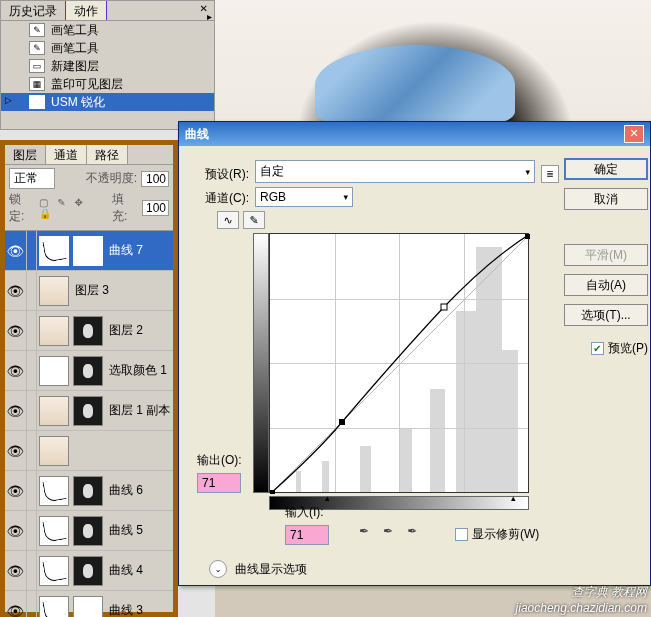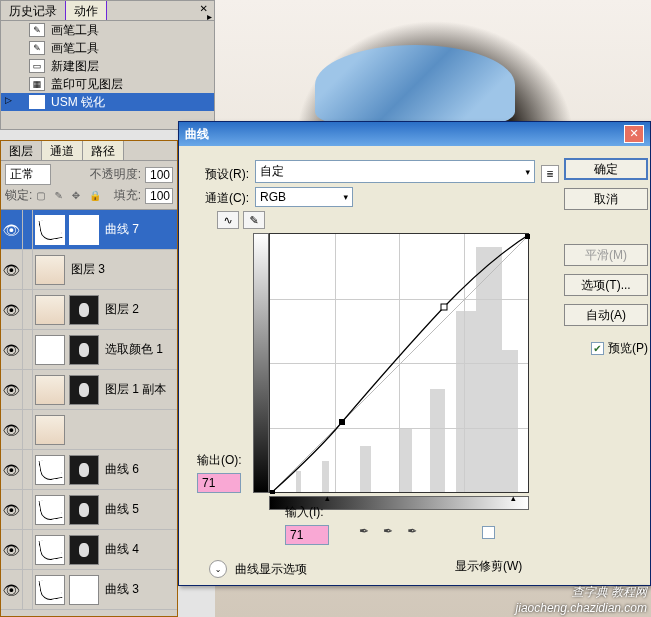--- a/index.html
+++ b/index.html
@@ -15,21 +15,21 @@
 .h-tab.active { background: #d4d0c8; }
 .panel-close { position: absolute; right: 6px; top: 2px; font-size: 10px; }
 .panel-menu { position: absolute; right: 2px; bottom: -2px; font-size: 10px; }
 .history-list { height: 110px; overflow: hidden; }
 .history-item { display: flex; align-items: center; height: 18px; padding-left: 28px; gap: 6px; }
 .history-item .hi-icon { width: 16px; height: 14px; border: 1px solid #888; background: #fff; display: flex; align-items: center; justify-content: center; font-size: 9px; }
 .history-item.sel { background: #316ac5; color: #fff; }
 .history-item.sel .hi-icon { border-color: #fff; }
 .play-mark { position: absolute; left: 4px; margin-top: -16px; font-size: 9px; }
 
-.layers-panel { position: absolute; left: 0; top: 140px; width: 178px; height: 477px; background: #d4d0c8; border: 1px solid #a16207; }
+.layers-panel { position: absolute; left: 0; top: 140px; width: 178px; height: 477px; background: #d4d0c8; border: 5px solid #a16207; }
 .layers-tabs { display: flex; height: 20px; border-bottom: 1px solid #999; }
 .l-tab { padding: 2px 8px; border-right: 1px solid #999; background: #ece9d8; }
 .l-tab.active { background: #d4d0c8; }
 .layers-controls { padding: 3px 4px; border-bottom: 1px solid #999; }
 .lc-row { display: flex; align-items: center; gap: 4px; margin-bottom: 2px; }
 .lc-select { border: 1px solid #999; background: #fff; padding: 1px 16px 1px 4px; }
 .lc-label { color: #555; }
 .lc-input { width: 28px; border: 1px solid #999; background: #fff; text-align: right; padding: 0 2px; }
 .lock-icons { font-size: 10px; letter-spacing: 3px; color: #666; }
 
@@ -78,21 +78,21 @@
 .slider-marker { position: absolute; font-size: 9px; }
 
 .output-section { position: absolute; left: 18px; top: 306px; }
 .output-section .io-label { margin-bottom: 4px; }
 .io-input { width: 44px; border: 1px solid #7f9db9; padding: 2px 4px; background: #f9a8d4; }
 
 .input-section { position: absolute; left: 106px; top: 358px; }
 .input-section .io-label { margin-bottom: 4px; }
 
 .eyedroppers { position: absolute; left: 180px; top: 378px; display: flex; gap: 14px; font-size: 14px; color: #444; }
-.show-clip { position: absolute; left: 276px; top: 380px; display: flex; align-items: center; gap: 19px; flex-direction: column; }
+.show-clip { position: absolute; left: 276px; top: 380px; display: flex; align-items: center; gap: 4px; }
 .expand-row { position: absolute; left: 30px; top: 414px; display: flex; align-items: center; gap: 8px; }
 .expand-btn { width: 18px; height: 18px; border: 1px solid #999; border-radius: 9px; background: #fff; display: flex; align-items: center; justify-content: center; font-size: 8px; }
 
 .dlg-buttons { position: absolute; right: -0px; top: 32px; width: 92px; display: flex; flex-direction: column; gap: 8px; align-items: flex-end; }
 .dlg-buttons.outer { position: absolute; left: 556px; top: 158px; width: 92px; }
 .btn { width: 84px; height: 22px; border: 1px solid #888; background: #f2f0e6; display: flex; align-items: center; justify-content: center; }
 .btn.default { border: 2px solid #4a7ac0; }
 .btn.disabled { color: #999; }
 .preview-check { display: flex; align-items: center; gap: 4px; margin-top: 6px; }
 .chk { width: 13px; height: 13px; border: 1px solid #7f9db9; background: #fff; color: #2a6e2a; font-size: 10px; text-align: center; line-height: 11px; }
@@ -313,22 +313,22 @@
       <span>曲线显示选项</span>
     </div>
   </div>
 </div>
 
 <div class="dlg-buttons outer">
   <div class="btn default">确定</div>
   <div class="btn">取消</div>
   <div style="height:18px"></div>
   <div class="btn disabled">平滑(M)</div>
+  <div class="btn">自动(A)</div>
   <div class="btn">选项(T)...</div>
-  <div class="btn">自动(A)</div>
   <div class="preview-check">
     <span class="chk">✔</span>
     <span>预览(P)</span>
   </div>
 </div>
 
 <div class="watermark">
   <div>查字典 教程网</div>
   <div>jiaocheng.chazidian.com</div>
 </div>

